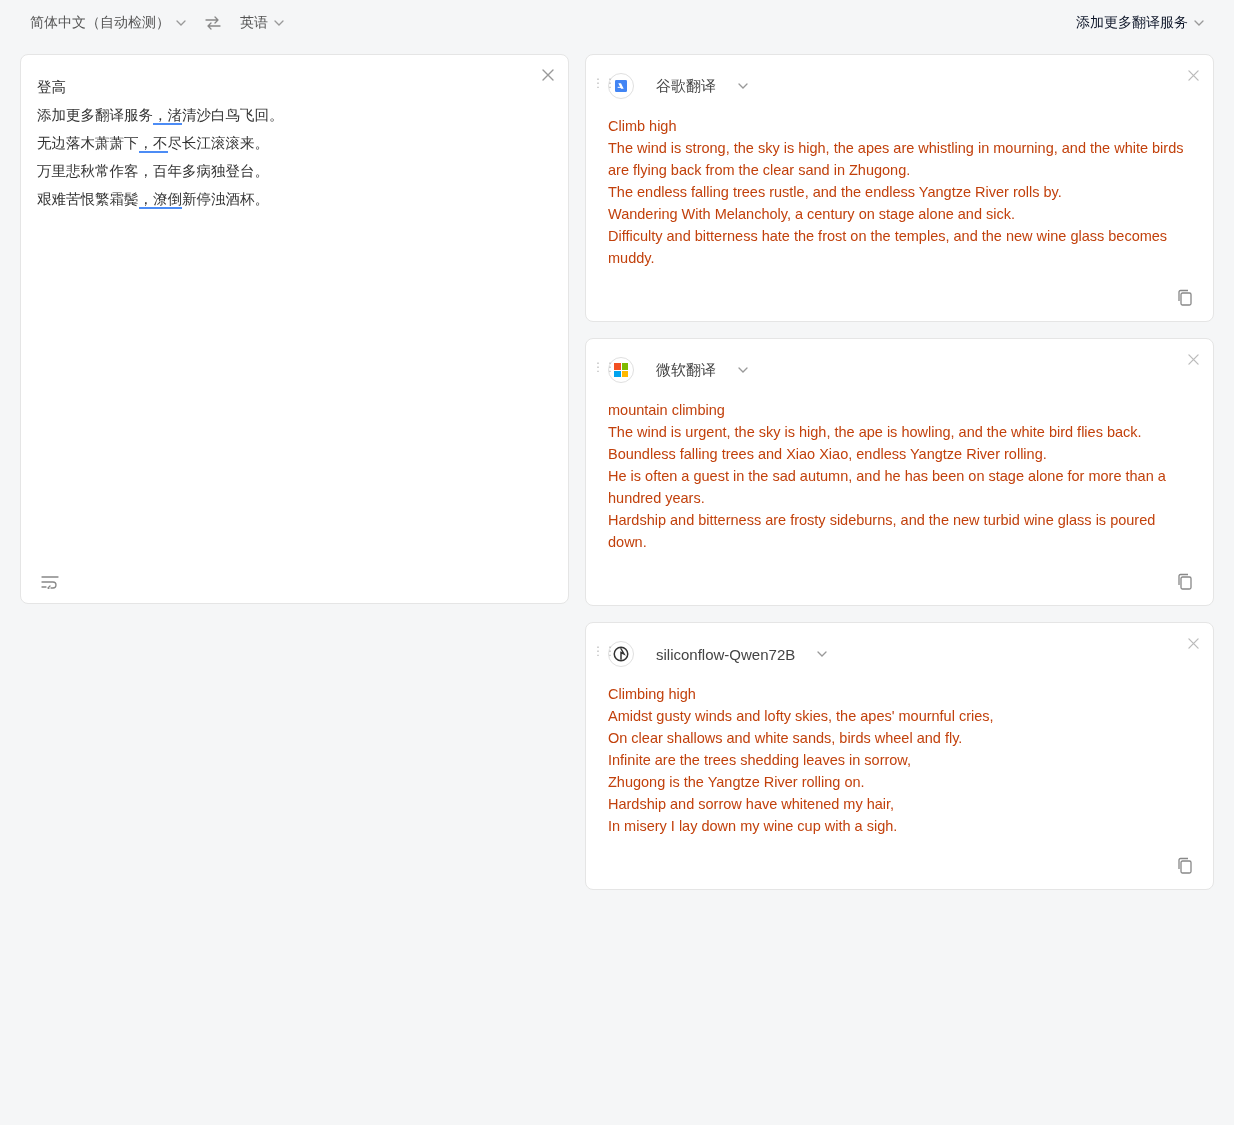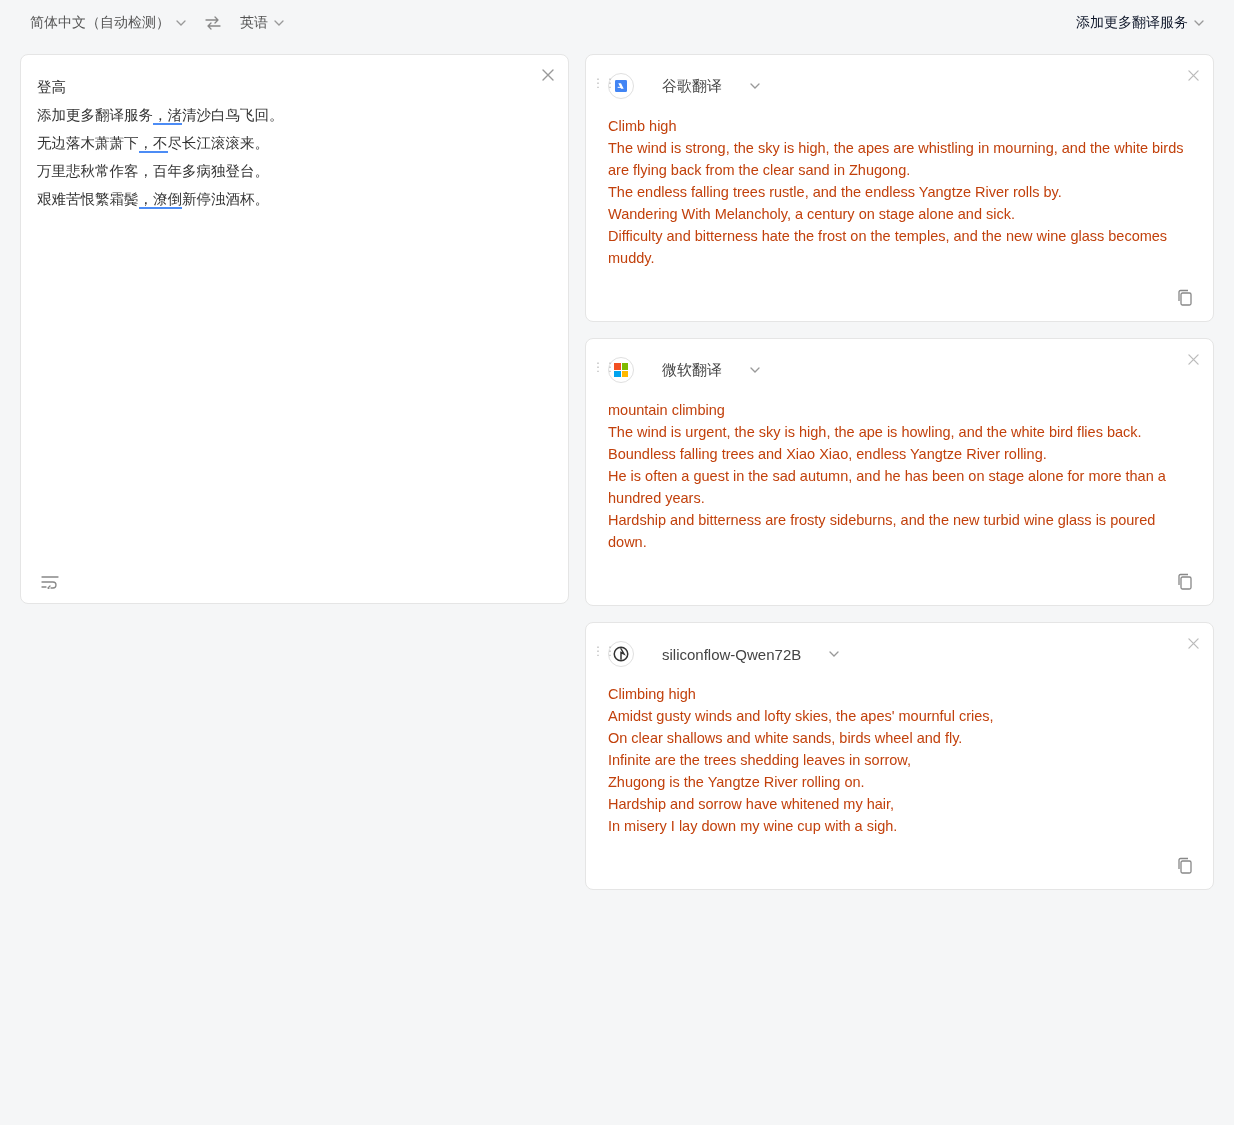--- a/index.html
+++ b/index.html
@@ -112,21 +112,21 @@
     .translation-card {
       background: #fff;
       border-radius: 8px;
       border: 1px solid #e5e5e5;
       position: relative;
       padding: 18px 22px 52px 22px;
     }
     .card-header {
       display: flex;
       align-items: center;
-      gap: 28px;
+      gap: 22px;
       margin-bottom: 16px;
     }
     .drag-handle {
       position: absolute;
       left: 6px;
       top: 22px;
       color: #bbb;
       cursor: move;
       font-size: 12px;
       line-height: 1;

